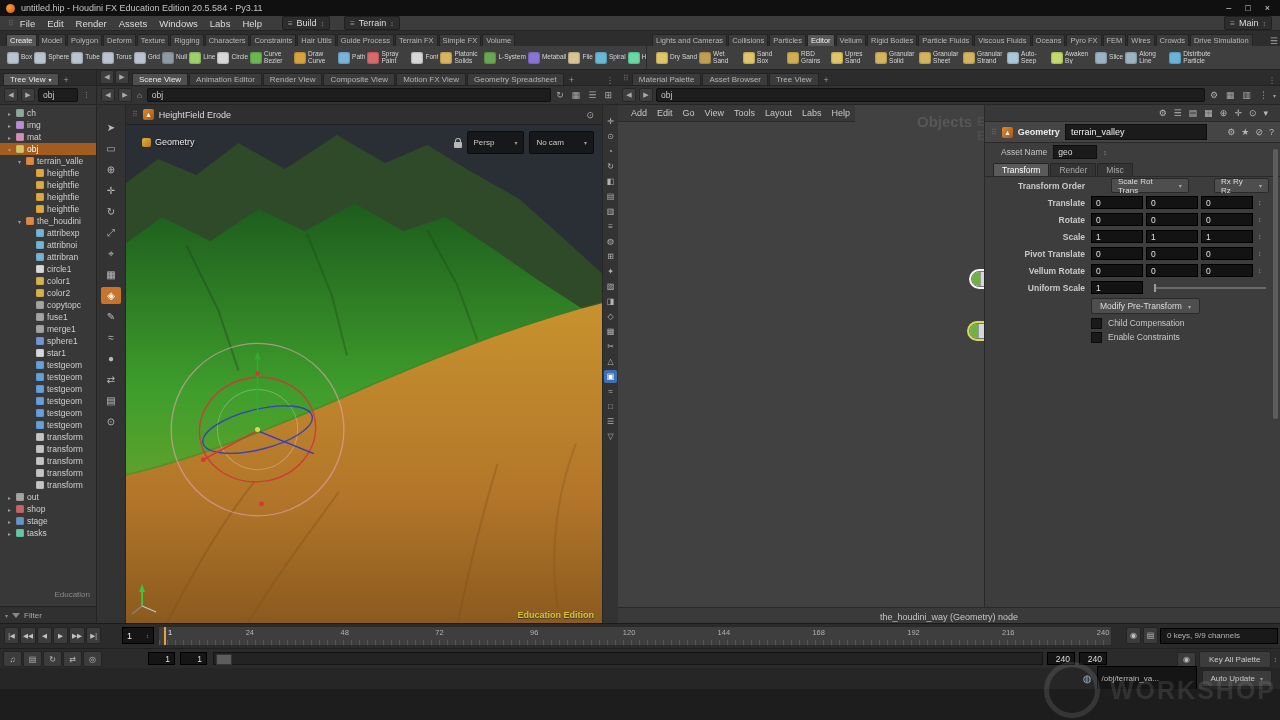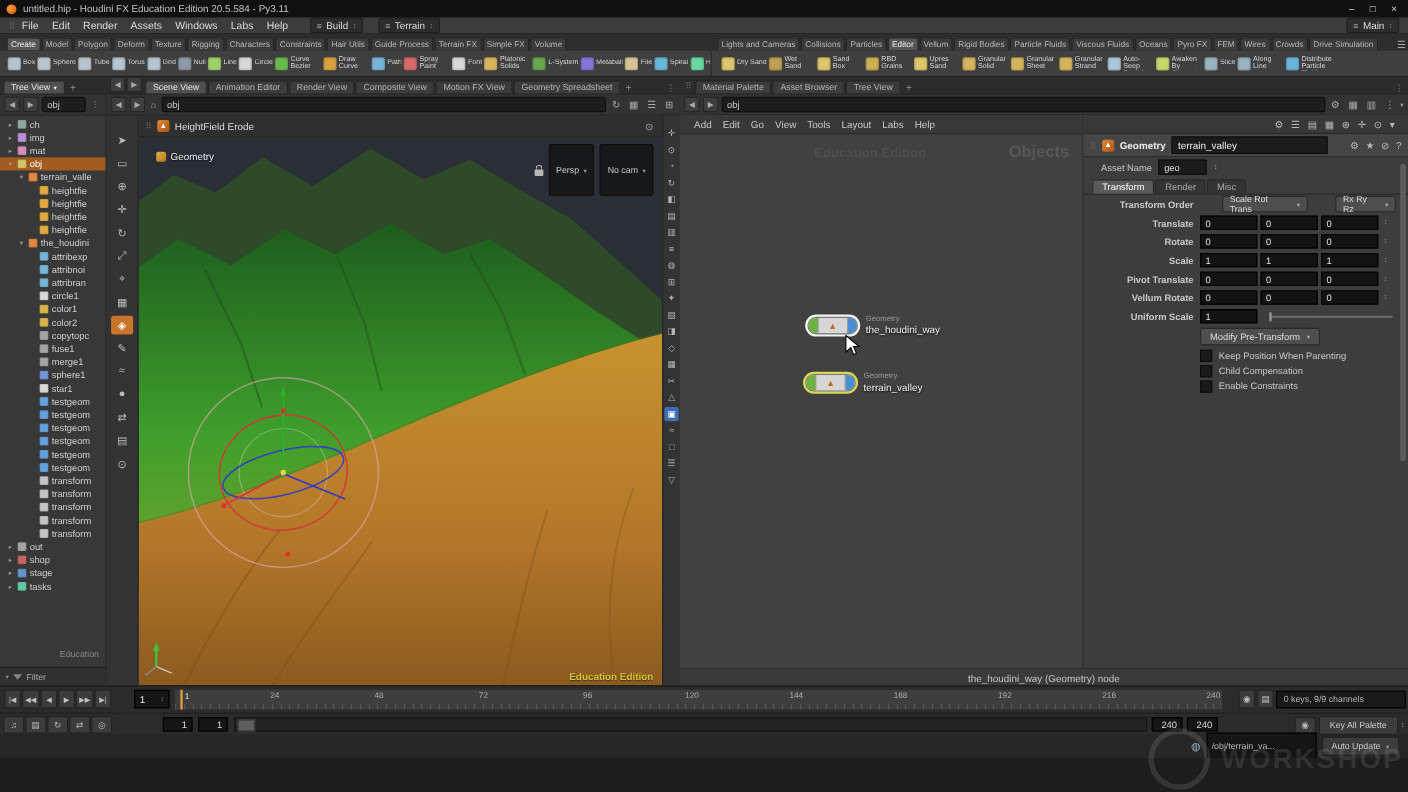--- a/index.html
+++ b/index.html
@@ -73,29 +73,29 @@
   .gl{flex:1;position:relative;overflow:hidden;background:#2a2e35;}
   .gl svg{position:absolute;inset:0;}
   .vp-rtools{width:16px;background:#333;border-left:1px solid #262626;display:flex;flex-direction:column;align-items:center;
              padding-top:10px;gap:2px;box-sizing:border-box;}
   .rtool{width:13px;height:13px;font-size:8px;color:#b4b4b4;display:flex;align-items:center;justify-content:center;border-radius:2px;}
   .rtool.active{background:#3d6fb4;color:#fff;}
   .vp-geom{position:absolute;top:12px;left:16px;display:flex;gap:4px;align-items:center;font-size:9px;color:#ececec;
            text-shadow:0 1px 2px rgba(0,0,0,.8);}
   .geoicn{width:9px;height:9px;border-radius:2px;background:linear-gradient(135deg,#e0b040,#b87820);}
   .vp-cams{position:absolute;top:6px;right:8px;display:flex;gap:5px;align-items:center;}
-  .campill{background:rgba(18,18,18,.78);border:1px solid #0d0d0d;border-radius:2px;height:13px;padding:16px 6px;
-           font-size:8px;color:#ccc;display:flex;align-items:center;gap:4px;}
+  .campill{background:rgba(18,18,18,.78);border:1px solid #0d0d0d;border-radius:2px;height:13px;padding:4px 6px;
+           font-size:8px;color:#ccc;display:flex;align-items:center;gap:20px;}
   .lockicon{position:relative;width:8px;height:6px;background:#b8b8b8;border-radius:1px;margin-top:4px;}
   .lockicon:before{content:"";position:absolute;left:1px;top:-4px;width:4px;height:4px;border:1px solid #b8b8b8;
                    border-bottom:none;border-radius:3px 3px 0 0;}
   .edu-badge{position:absolute;right:8px;bottom:5px;font-size:9px;font-weight:bold;color:#d8c22e;text-shadow:0 1px 1px #333;}
   
   .right-split{display:flex;height:502px;}
-  .network{width:367px;background:#414141;border-right:1px solid #292929;display:flex;flex-direction:column;box-sizing:border-box;}
+  .network{width:367px;background:#414141;border-right:1px solid #292929;display:flex;flex-direction:row;box-sizing:border-box;}
   .net-menu{height:16px;background:#383838;border-bottom:1px solid #2b2b2b;display:flex;align-items:center;
             padding-left:8px;font-size:9px;color:#c8c8c8;}
   .net-menu span{padding:0 5px;}
   .net-canvas{flex:1;position:relative;overflow:hidden;}
   .wm-edu{position:absolute;left:122px;top:10px;font-size:12px;font-weight:bold;color:#4e4e4e;}
   .wm-obj{position:absolute;right:12px;top:8px;font-size:15px;font-weight:bold;color:#575757;}
   .nodewrap{position:absolute;display:flex;align-items:center;gap:7px;}
   .nnode{width:46px;height:16px;border-radius:8px;background:#d6d6d6;display:flex;overflow:hidden;border:1px solid #777;box-sizing:border-box;}
   .ring-w{box-shadow:0 0 0 2px rgba(255,255,255,.95);}
   .ring-y{box-shadow:0 0 0 2px rgba(224,224,88,.95);}
@@ -1007,24 +1007,20 @@
           <span class="uslider"></span>
         </div>
 
         <div class="prebtn">
           <span>Modify Pre-Transform</span>
           <span style="font-size:6px;color:#aaa">▾</span>
         </div>
 
         <div>
 
-            <div class="cbrow">
-              <span class="cbox"></span>
-              <span>Keep Position When Parenting</span>
-            </div>
 
             <div class="cbrow">
               <span class="cbox"></span>
               <span>Child Compensation</span>
             </div>
 
             <div class="cbrow">
               <span class="cbox"></span>
               <span>Enable Constraints</span>
             </div>

